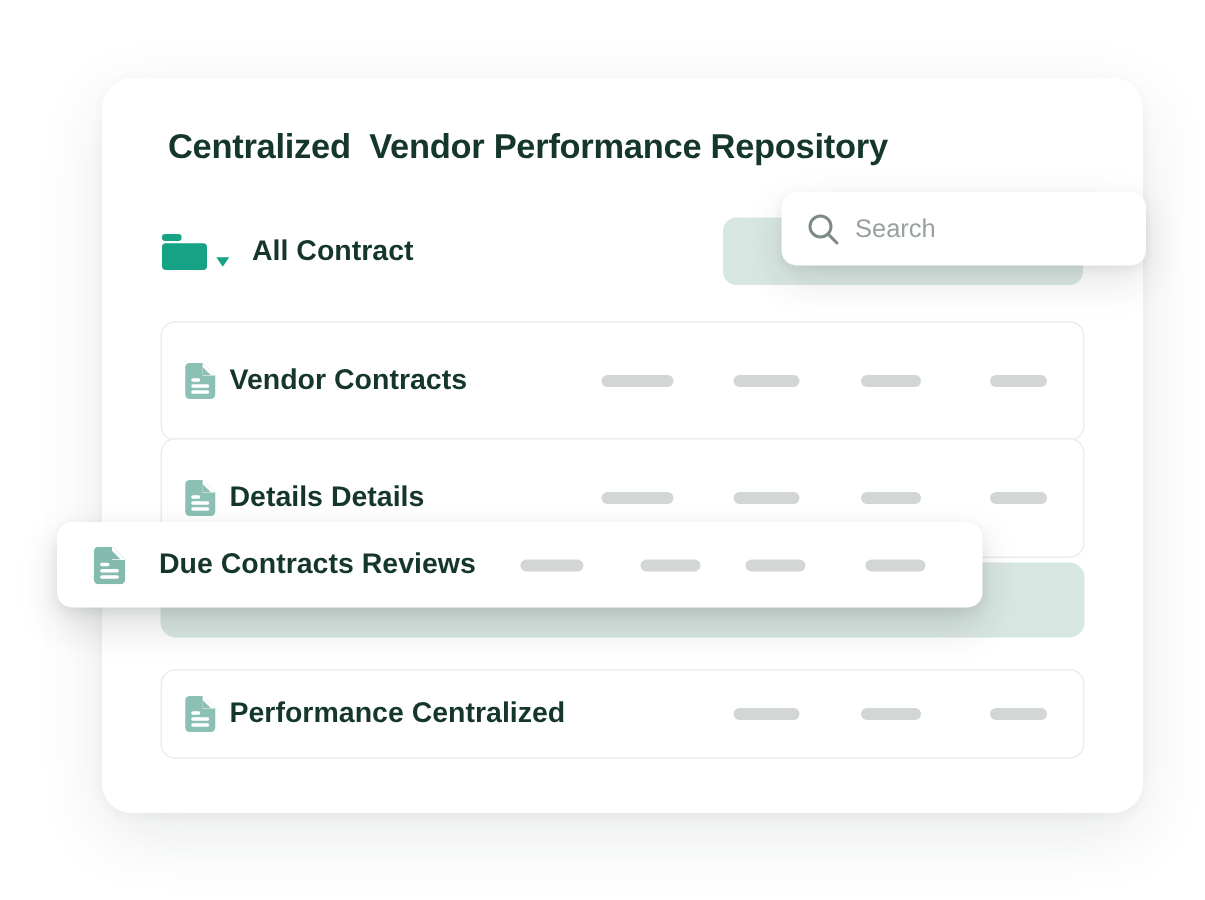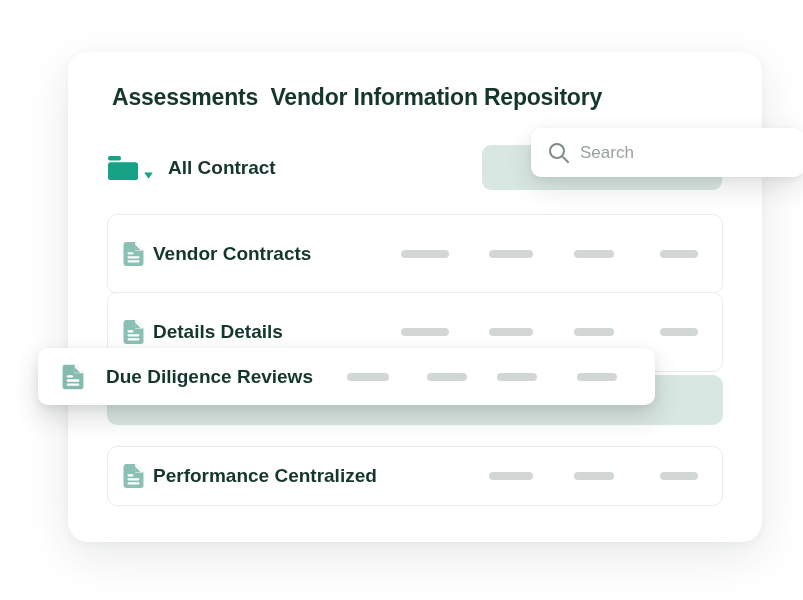--- a/index.html
+++ b/index.html
@@ -24,24 +24,24 @@
   .folder-label{
     position:absolute;left:60px;top:2px;white-space:nowrap;
     font-size:19px;font-weight:700;color:#14362c;
   }
   
   .search-bg-panel{
     position:absolute;left:482px;top:145px;width:240px;height:45px;
     background:#d9e7e3;border-radius:9px;
   }
   .search-box{
-    position:absolute;left:521px;top:128px;width:273px;height:49px;
+    position:absolute;left:521px;top:128px;width:243px;height:49px;
     background:#ffffff;border-radius:10px;
     box-shadow:0 10px 26px rgba(30,40,38,0.13), 0 2px 6px rgba(30,40,38,0.06);
-    display:flex;align-items:center;padding:0 0 0 17px;box-sizing:border-box;margin-left:10px;
+    display:flex;align-items:center;padding:0 0 0 17px;box-sizing:border-box;
   }
   .search-icon{flex:0 0 auto;display:flex;margin-right:10px;}
   .search-input{
     border:none;outline:none;background:transparent;flex:1 1 auto;min-width:0;
     font-family:"Liberation Sans", sans-serif;font-size:17px;color:#5c6663;
     padding:0 10px 0 0;
   }
   .search-input::placeholder{color:#97a19e;opacity:1;}
   
   .record-row{
@@ -82,21 +82,21 @@
   .record-row-active .d2{left:389px;width:40px;}
   .record-row-active .d3{left:459px;width:40px;}
   .record-row-active .d4{left:539px;width:40px;}
 </style>
 </head>
 <body>
 
 <div class="stage">
   <div class="main-card"></div>
 
-  <div class="page-title">Assessments  Vendor Information Repository</div>
+  <div class="page-title">Centralized  Vendor Performance Repository</div>
 
   <div class="folder-selector">
     <span class="folder-icon">
       <svg width="30" height="24" viewBox="0 0 30 24">
         <rect x="0" y="0" width="13" height="4.6" rx="2" fill="#15a285"></rect>
         <rect x="0" y="6.2" width="30" height="17.8" rx="2.6" fill="#15a285"></rect>
       </svg>
     </span>
     <span class="caret-icon">
       <svg width="11" height="8" viewBox="0 0 11 8">
@@ -159,21 +159,21 @@
     <span class="doc-icon">
       <svg width="22" height="25" viewBox="0 0 20 24">
         <path d="M3 0 H12 L20 8 V21 a3 3 0 0 1 -3 3 H3 a3 3 0 0 1 -3 -3 V3 a3 3 0 0 1 3 -3 Z" fill="#84bbae"></path>
         <path d="M11.6 -0.4 L20.4 8.4 H11.6 Z" fill="#ffffff"></path>
         <path d="M11.6 2.6 L17 8 H11.6 Z" fill="#84bbae"></path>
         <rect x="4" y="10.2" width="6" height="2.3" rx="1.15" fill="#ffffff"></rect>
         <rect x="4" y="14.2" width="12" height="2.3" rx="1.15" fill="#ffffff"></rect>
         <rect x="4" y="18.2" width="12" height="2.3" rx="1.15" fill="#ffffff"></rect>
       </svg>
     </span>
-    <span class="row-label">Due Diligence Reviews</span>
+    <span class="row-label">Due Contracts Reviews</span>
     <span class="dash d1"></span>
     <span class="dash d2"></span>
     <span class="dash d3"></span>
     <span class="dash d4"></span>
   </div>
 
   <div class="record-row row-std row-4">
     <span class="doc-icon">
       <svg width="21" height="24" viewBox="0 0 20 24">
         <path d="M3 0 H12 L20 8 V21 a3 3 0 0 1 -3 3 H3 a3 3 0 0 1 -3 -3 V3 a3 3 0 0 1 3 -3 Z" fill="#8cc0b4"></path>

